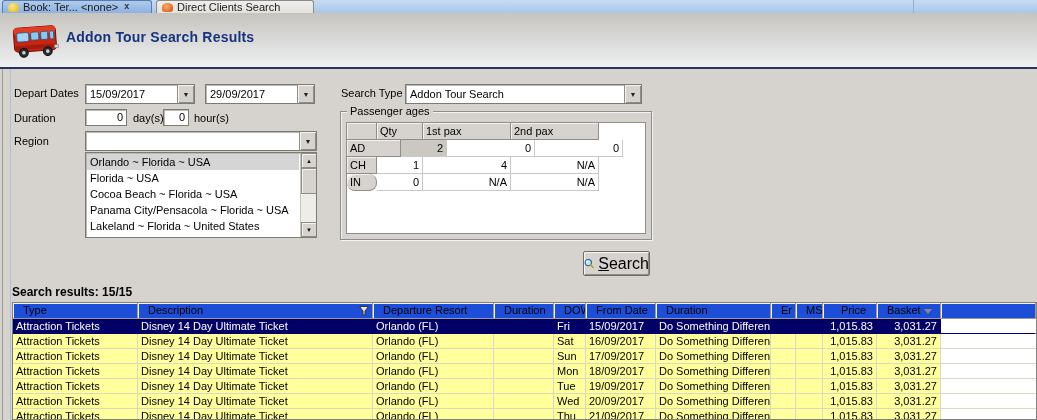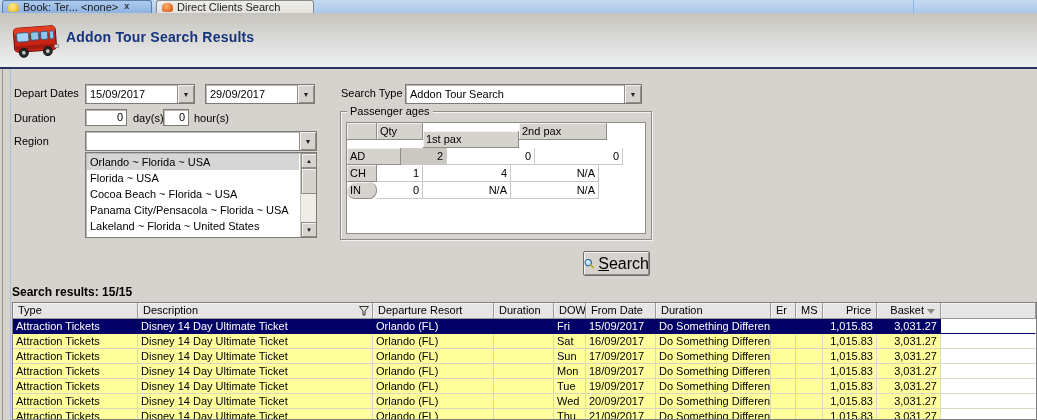--- a/index.html
+++ b/index.html
@@ -76,21 +76,21 @@
     background:#d6d3ce; border:1px solid #6e6c68;
     box-shadow:inset 1px 1px 0 #f7f6f4, inset -1px -1px 0 #8f8d89;
     display:flex; align-items:center; justify-content:center; gap:4px; border-radius:2px; cursor:default; }
   .search-btn .sbl { font-size:16px; }
 
   
   .results-label { position:absolute; left:12px; top:285px; font-weight:bold; font-size:12px; }
   .grid { position:absolute; left:12px; top:302px; width:1025px; height:118px; background:#fff;
     border:1px solid #808080; overflow:hidden; }
   .g-head { display:flex; height:16px; background:#d6d3ce; }
-  .g-hcell { position:relative; height:16px; line-height:15px; padding:0 5px; background:#e5e5e5;
+  .g-hcell { position:relative; height:16px; line-height:15px; padding:0 10px; background:#1d4ed8;
     border-right:1px solid #9c9a96; border-bottom:1px solid #9c9a96;
     box-shadow:inset 1px 1px 0 #f4f3f1; white-space:nowrap; overflow:hidden; }
   .g-row { display:flex; height:15px; }
   .g-cell { height:15px; line-height:14px; padding:0 3px; border-right:1px solid #d9d9c2;
     border-bottom:1px solid #d9d9c2; white-space:nowrap; overflow:hidden; }
   .g-row.yellow .g-cell { background:#ffff9c; }
   .g-row.selrow .g-cell { background:#000066; color:#fff; border-right-color:#000066; border-bottom-color:#000066; }
   .g-cell.right, .g-hcell.right { text-align:right; }
   .funnel { position:absolute; right:3px; top:3px; }
   .sortglyph { display:inline-block; margin-left:3px; width:0; height:0;
@@ -178,21 +178,21 @@
       <div class="sbbtn" style="bottom:0;">▼</div>
     </div>
   </div>
 
   <div class="pax-group">
     <div class="pax-legend">Passenger ages</div>
     <div class="pax-table" id="pax-table">
         <div class="pax-row">
           <div class="pax-cell pax-head" style="width: 30px;"></div>
           <div class="pax-cell pax-head" style="width: 46px;">Qty</div>
-          <div class="pax-cell pax-head" style="width: 96px; margin-top: 8px;">1st pax</div>
+          <div class="pax-cell pax-head" style="width: 88px;">1st pax</div>
           <div class="pax-cell pax-head" style="width: 88px;">2nd pax</div>
         </div>
         <div class="pax-row">
           <div class="pax-cell pax-head" style="width: 54px;">AD</div>
           <div class="pax-cell pax-num pax-hl" style="width: 46px;">2</div>
           <div class="pax-cell pax-num" style="width: 88px;">0</div>
           <div class="pax-cell pax-num" style="width: 88px;">0</div>
         </div>
         <div class="pax-row">
           <div class="pax-cell pax-head" style="width: 30px;">CH</div>

